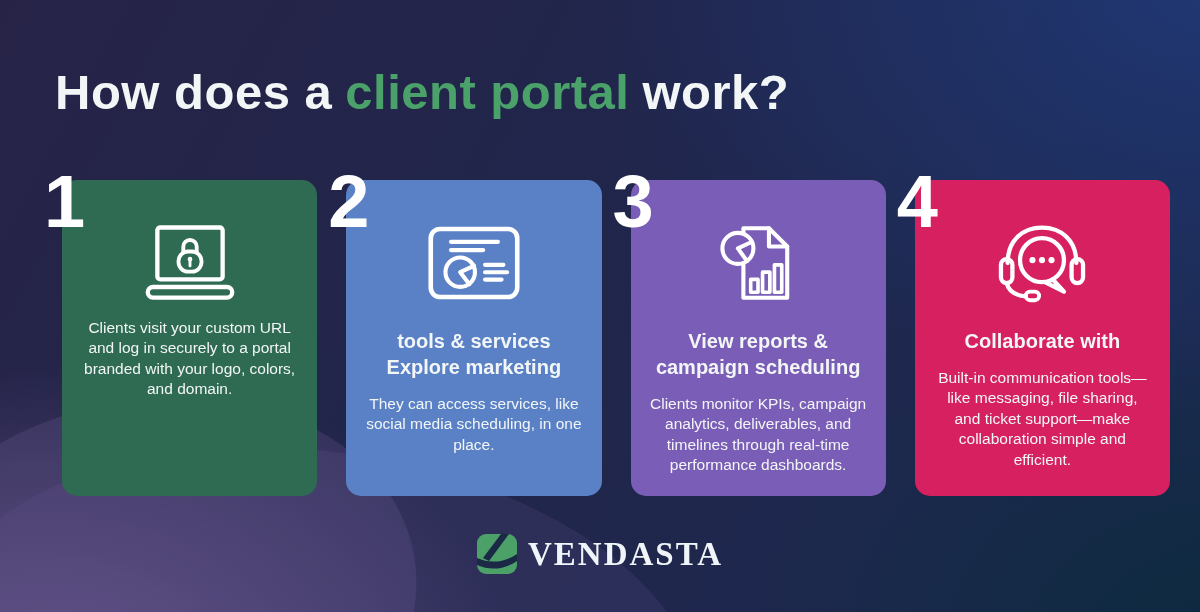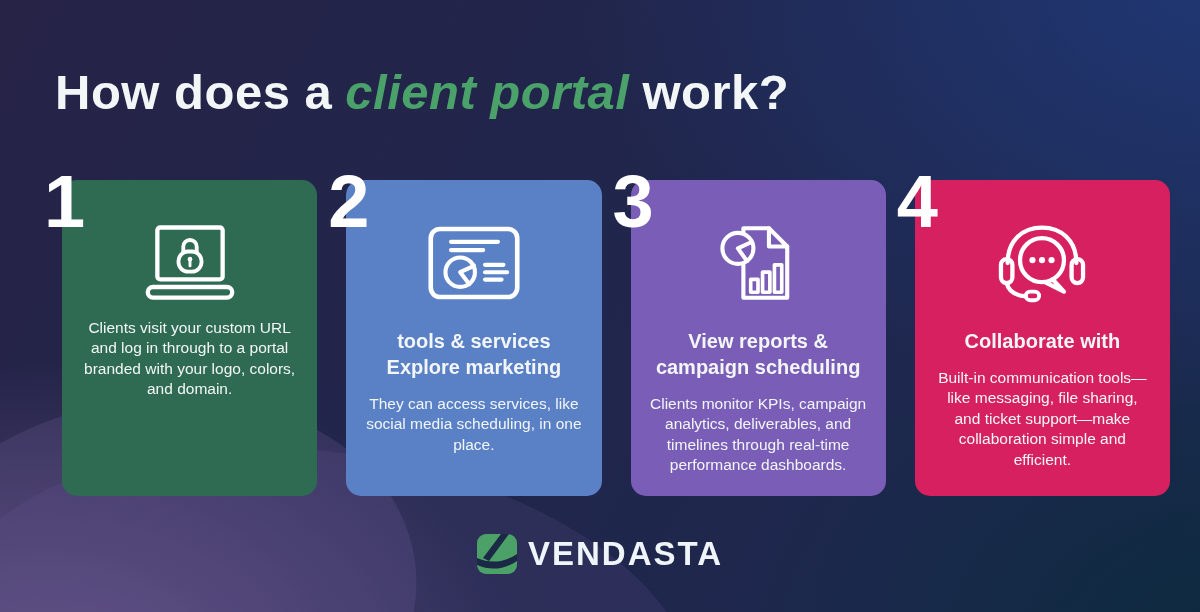--- a/index.html
+++ b/index.html
@@ -32,21 +32,20 @@
   }
   .page-title {
     position: absolute;
     left: 55px; top: 64px;
     font-size: 49px;
     font-weight: 800;
     letter-spacing: 0.5px;
     white-space: nowrap;
   }
   .page-title .highlight {
-    font-style: italic;
     margin: 0 13px;
   }
   .cards-row {
     position: absolute;
     left: 62px; top: 180px;
     width: 1108px; height: 316px;
     display: flex;
     gap: 29px;
   }
   .connector {
@@ -89,20 +88,21 @@
     line-height: 1.32;
     padding: 0 4px;
   }
   .footer {
     position: absolute;
     left: 0; right: 0; top: 534px;
     display: flex;
     align-items: center;
     justify-content: center;
     gap: 11px;
+    font-family: Liberation Serif, serif;
   }
   .wordmark {
     font-size: 33px;
     font-weight: 600;
     letter-spacing: 2px;
     color: #EFF5F8;
   }
   svg { display: block; }
 </style>
 </head>
@@ -123,21 +123,21 @@
     <div class="card-icon">
       <svg width="96" height="80" viewBox="0 0 100 82" fill="none" stroke="#FFFFFF" stroke-width="4.5" stroke-linecap="round" stroke-linejoin="round">
         <rect x="16" y="4" width="68" height="54" rx="3"></rect>
         <rect x="6" y="66" width="88" height="11" rx="5.5"></rect>
         <path d="M43,30 v-6 a7,7 0 0 1 14,0 v6" stroke-width="4"></path>
         <rect x="38" y="29" width="24" height="21" rx="10" stroke-width="4"></rect>
         <circle cx="50" cy="37" r="2.4" fill="#FFFFFF" stroke="none"></circle>
         <path d="M50,39 V44" stroke-width="3"></path>
       </svg>
     </div>
-    <div class="card-body">Clients visit your custom URL and log in through to a portal branded with your logo, colors, and domain.</div>
+    <div class="card-body">Clients visit your custom URL and log in securely to a portal branded with your logo, colors, and domain.</div>
   </div>
 
   <div class="card" style="background: rgb(90, 128, 198);">
     <div class="step-number">2</div>
     <div class="card-icon">
       <svg width="92" height="76" viewBox="0 0 100 80" fill="none" stroke="#FFFFFF" stroke-width="5" stroke-linecap="round" stroke-linejoin="round">
         <rect x="3" y="3" width="94" height="74" rx="10"></rect>
         <path d="M25,17 H76" stroke-width="4.5"></path>
         <path d="M25,26 H60" stroke-width="4.5"></path>
         <circle cx="35" cy="50" r="16" stroke-width="4.5"></circle>

